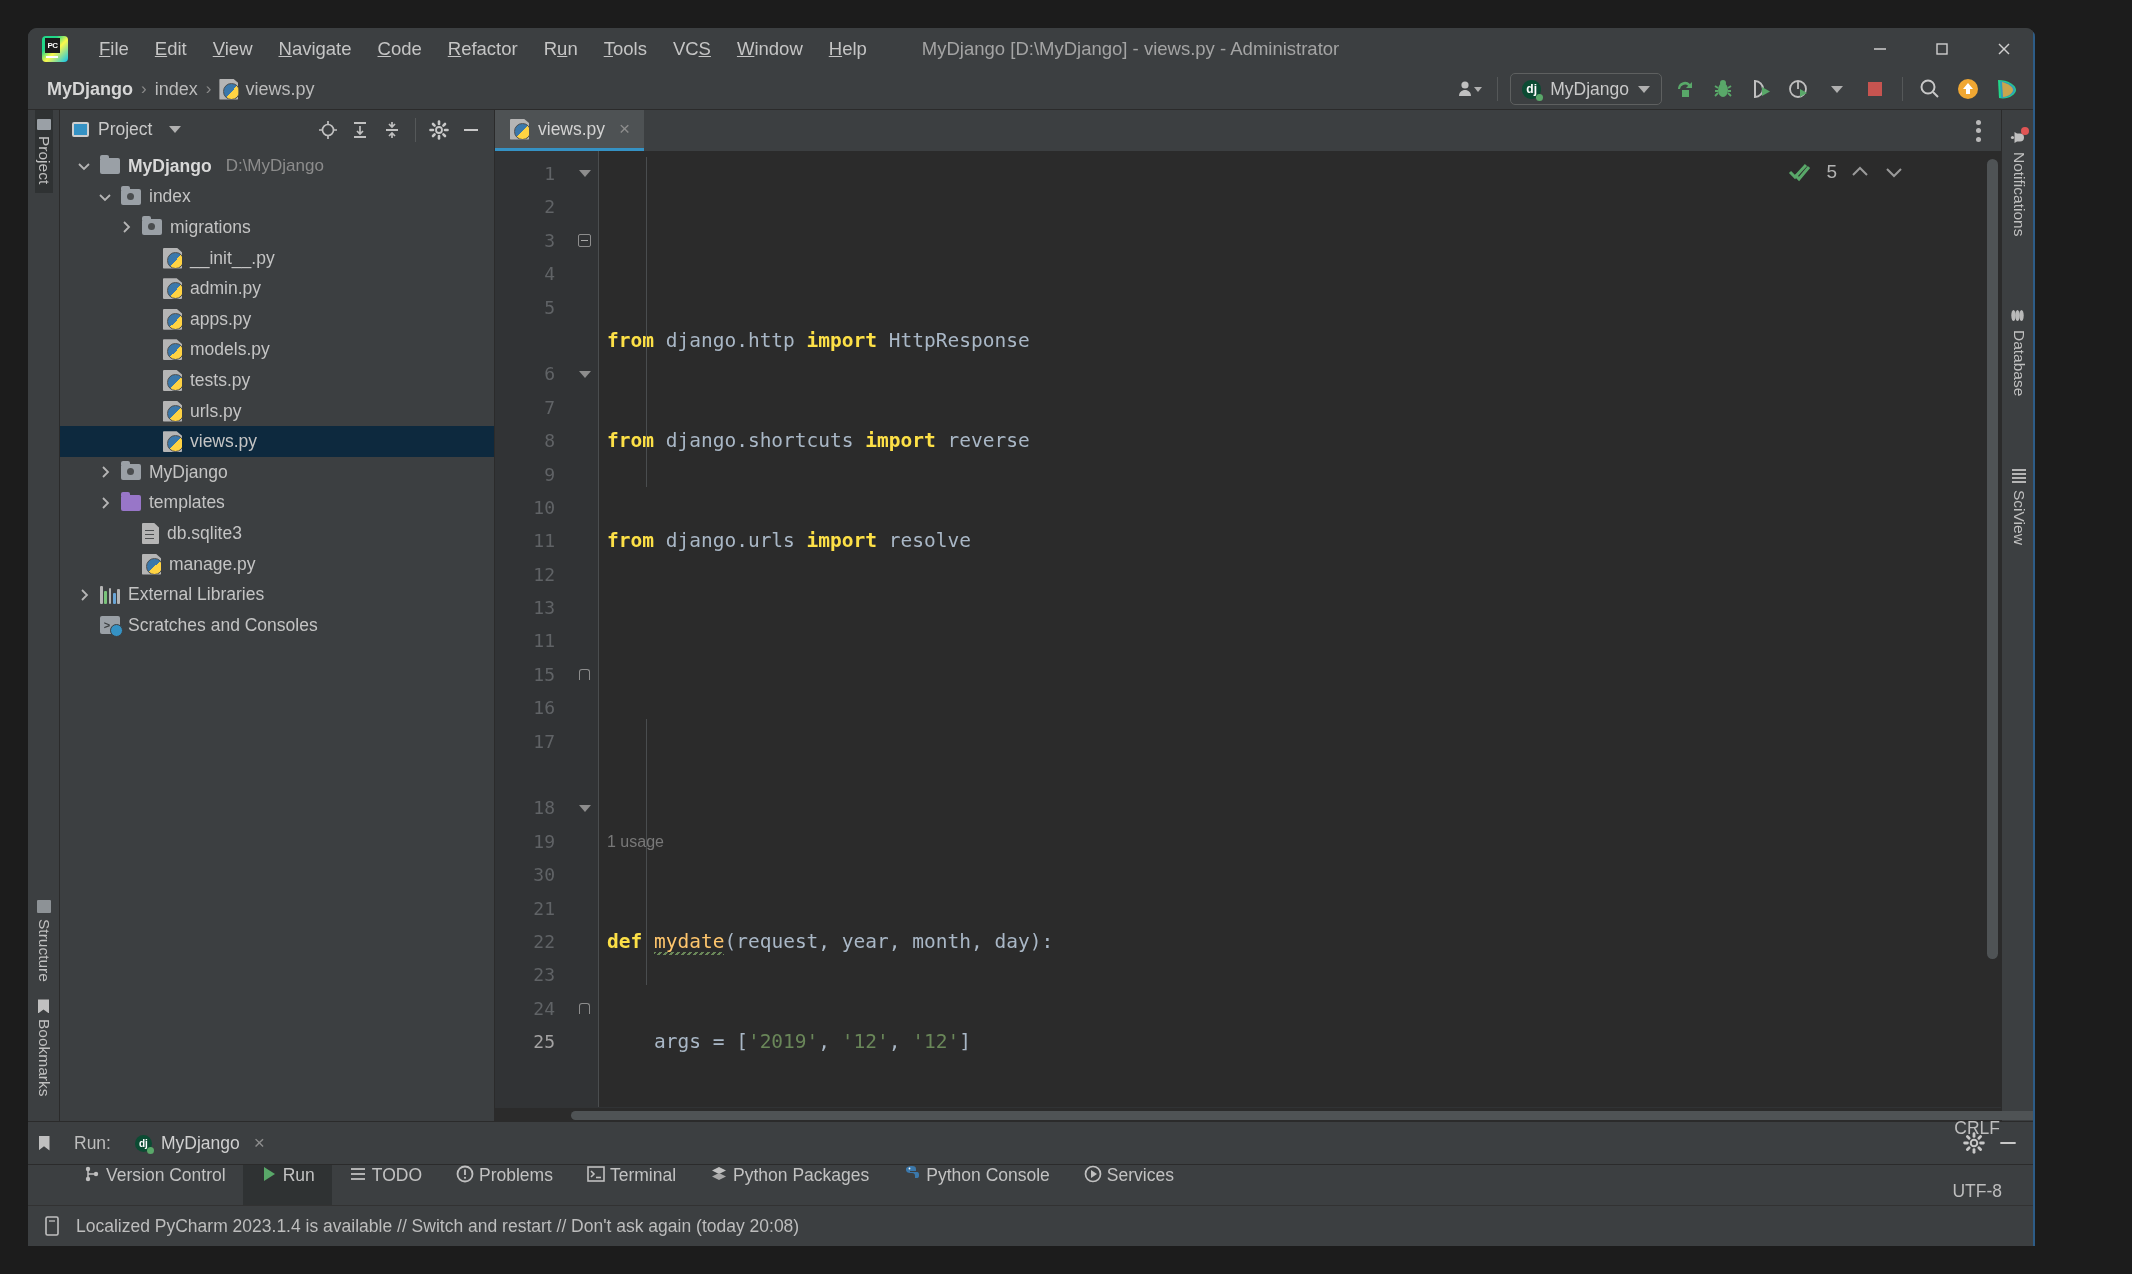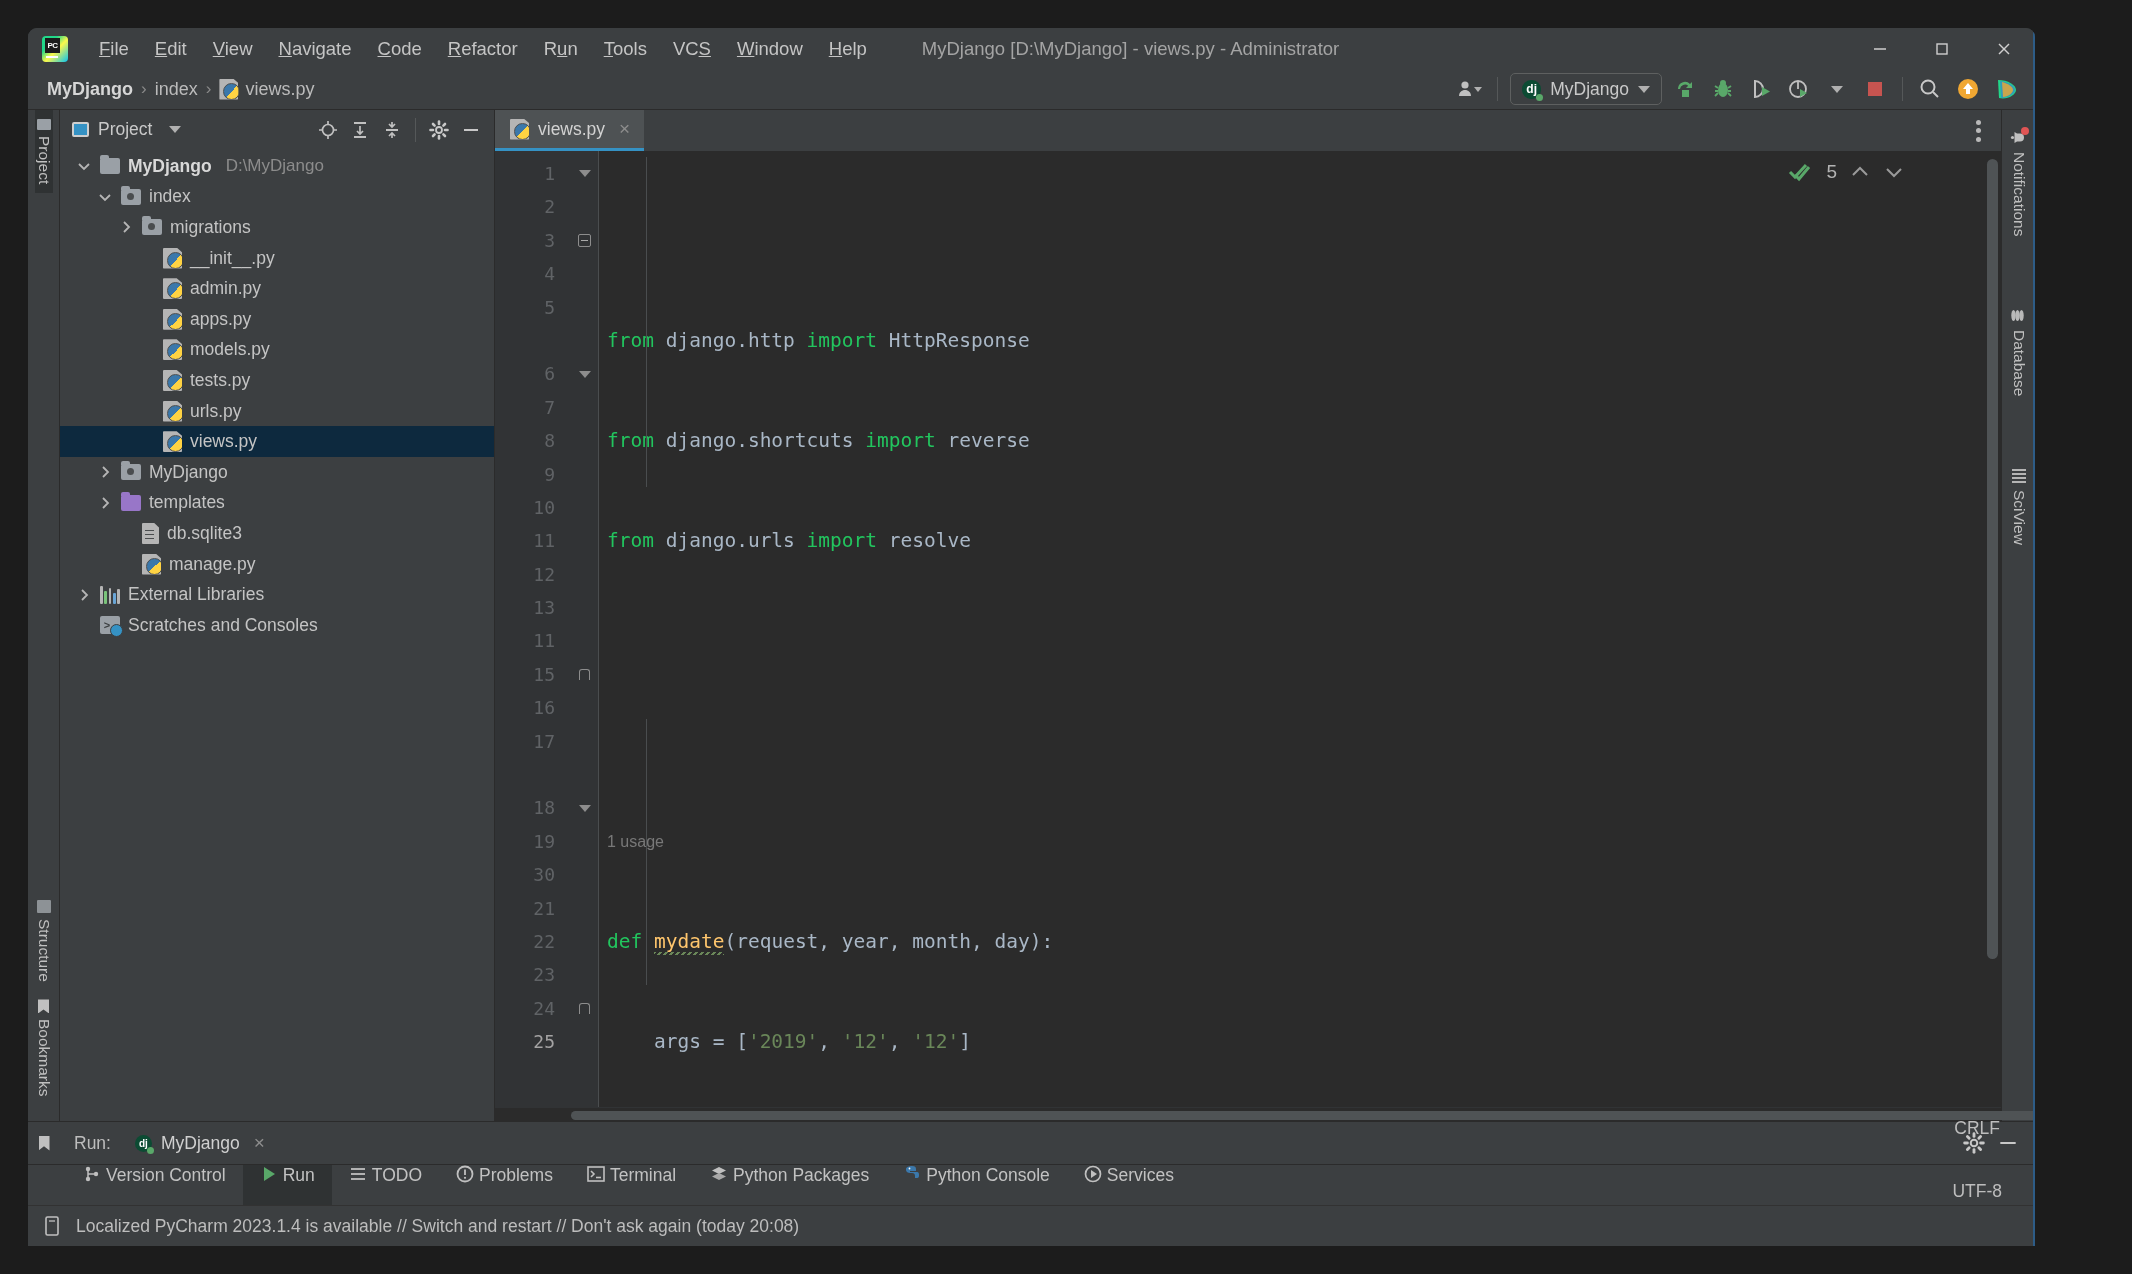--- a/index.html
+++ b/index.html
@@ -327,21 +327,21 @@
   .lnum.cur { color: #a4a3a3; }
   .lnum.blankrow { color: transparent; }
   .cline { height: 33.4px; padding-left: 8px; }
   .usage-note {
     height: 33.4px; line-height: 33.4px;
     font-family: "Liberation Sans", sans-serif;
     font-size: 16px; color: #787878;
     padding-left: 8px;
   }
   
-  .kw  { color: #22c55e; }
+  .kw  { color: #fde047; font-weight: bold; }
   .str { color: #6a8759; }
   .deffn { color: #ffc66d; }
   .warn-wave {
     background-image: repeating-linear-gradient(135deg, #6a8759 0 2px, transparent 2px 4px);
     background-repeat: repeat-x;
     background-size: 6px 3px;
     background-position: left bottom;
     padding-bottom: 2px;
   }
   

